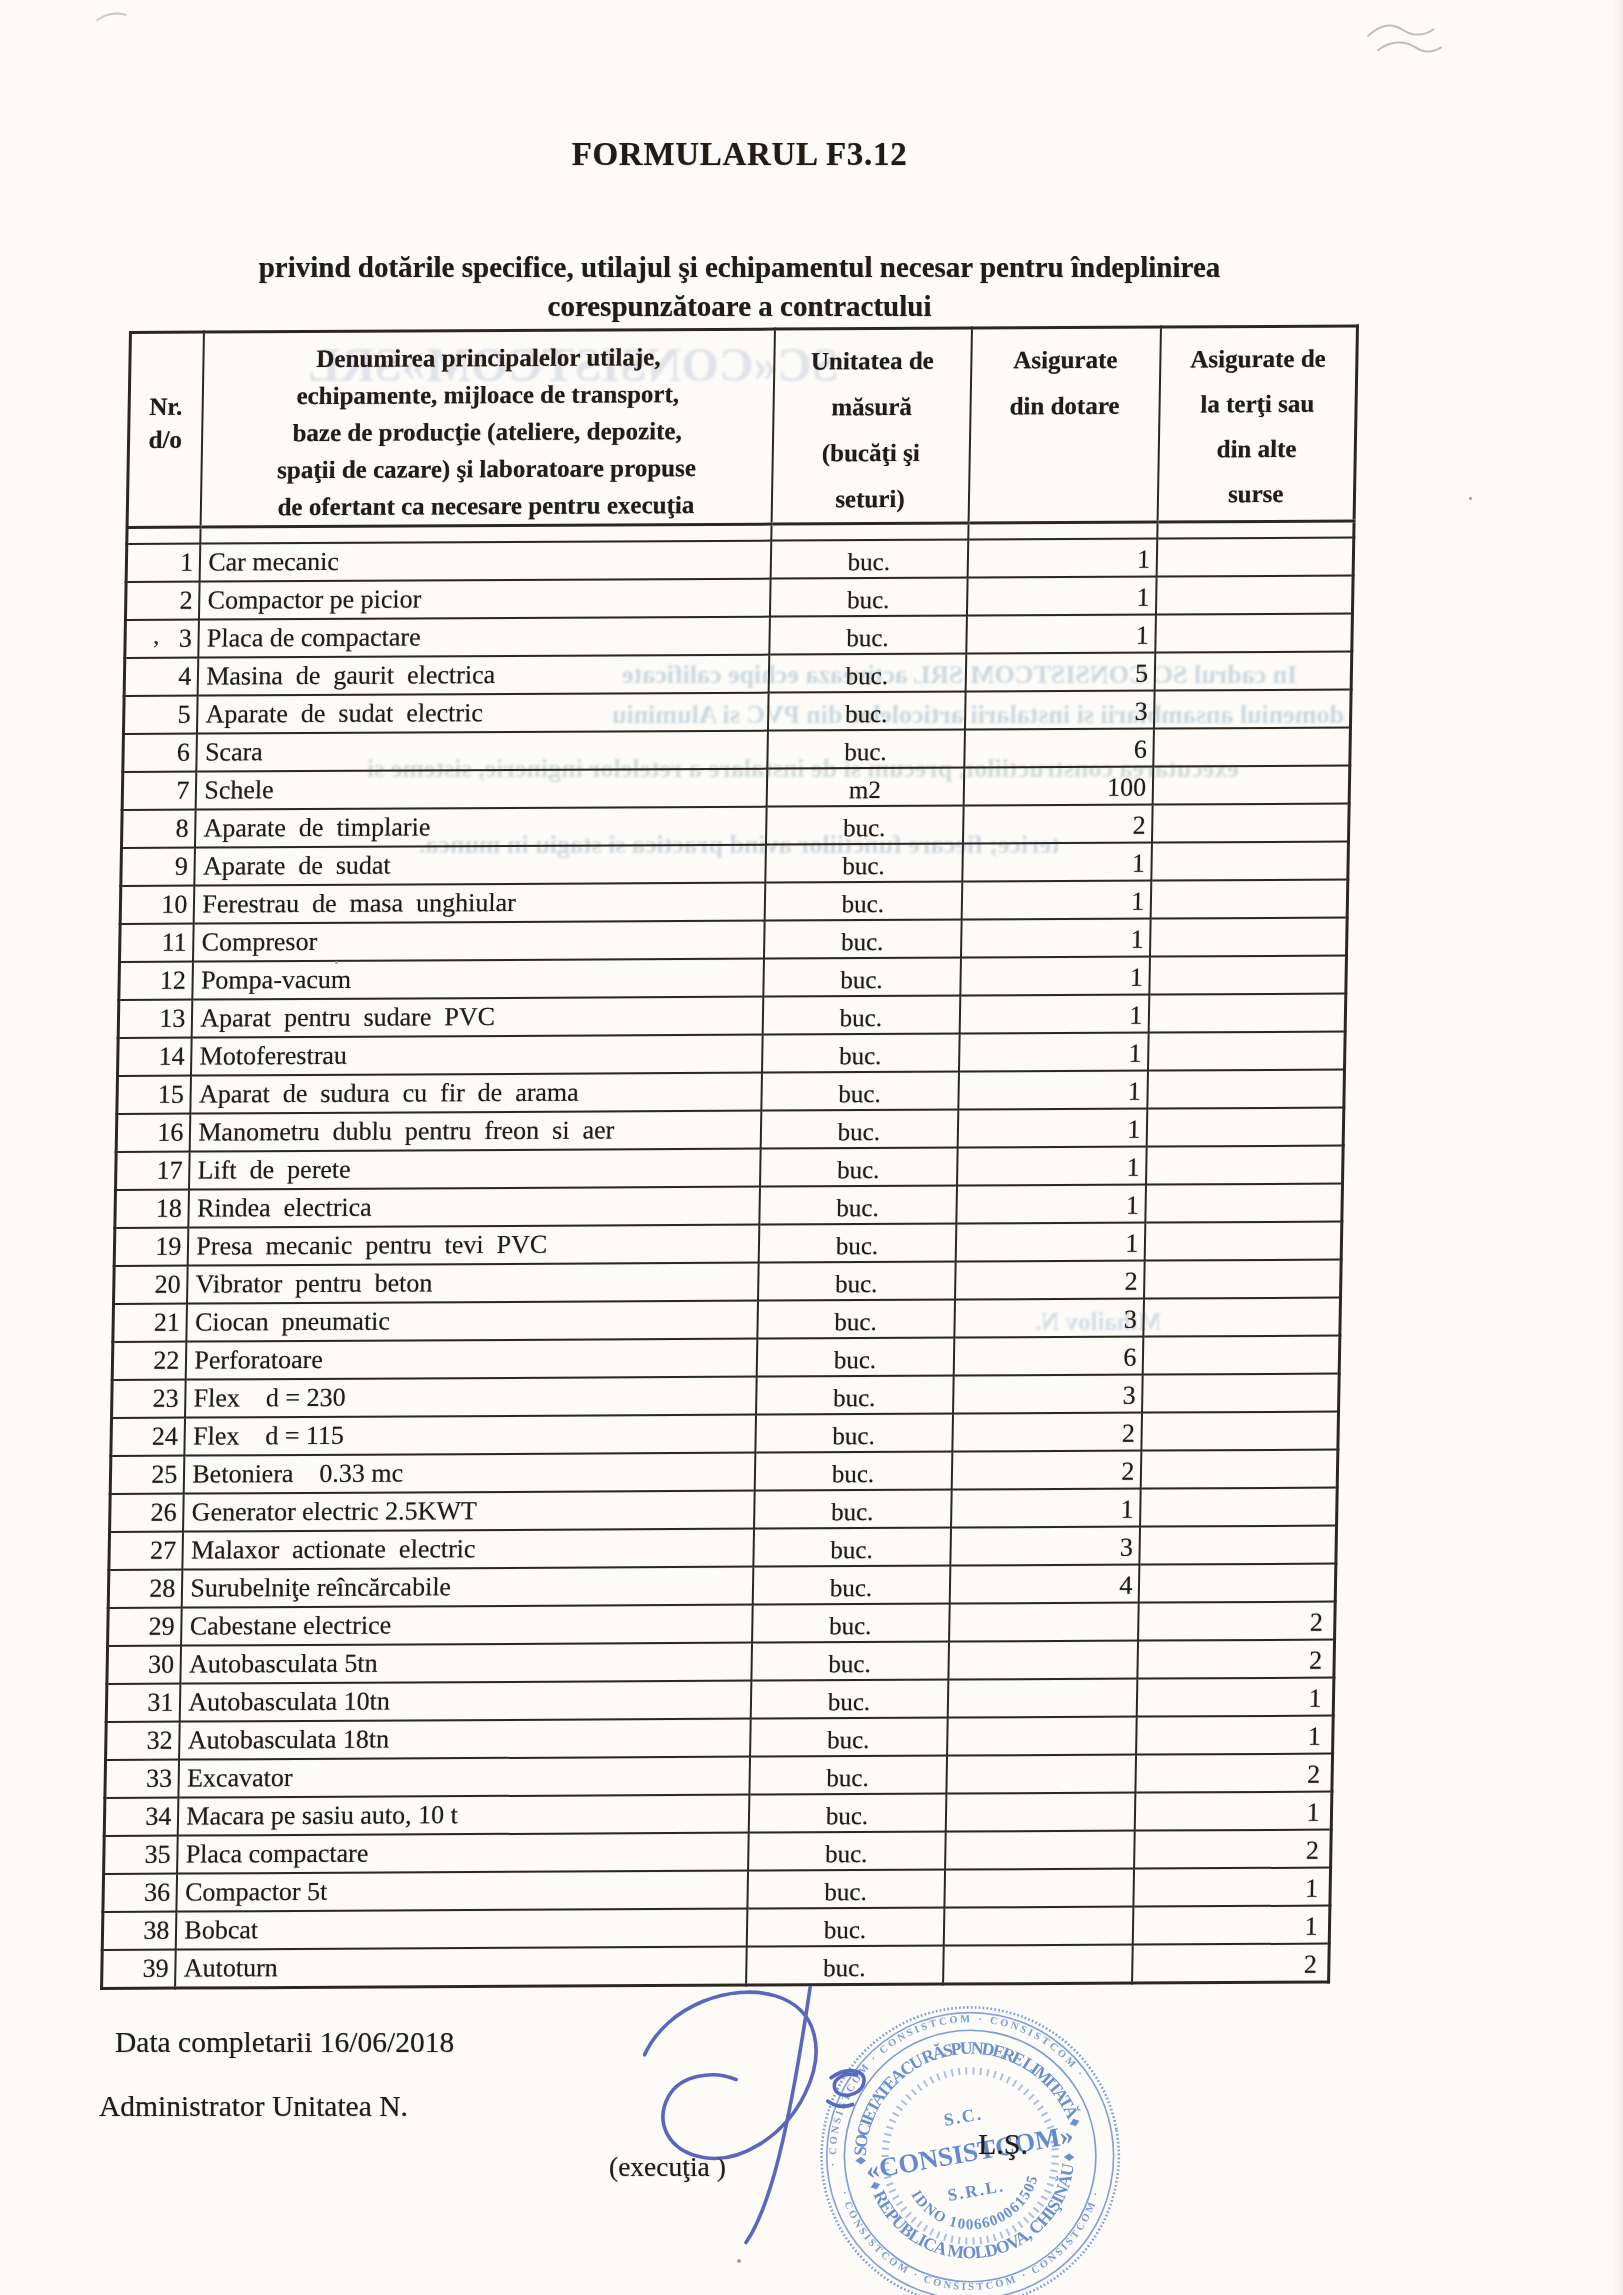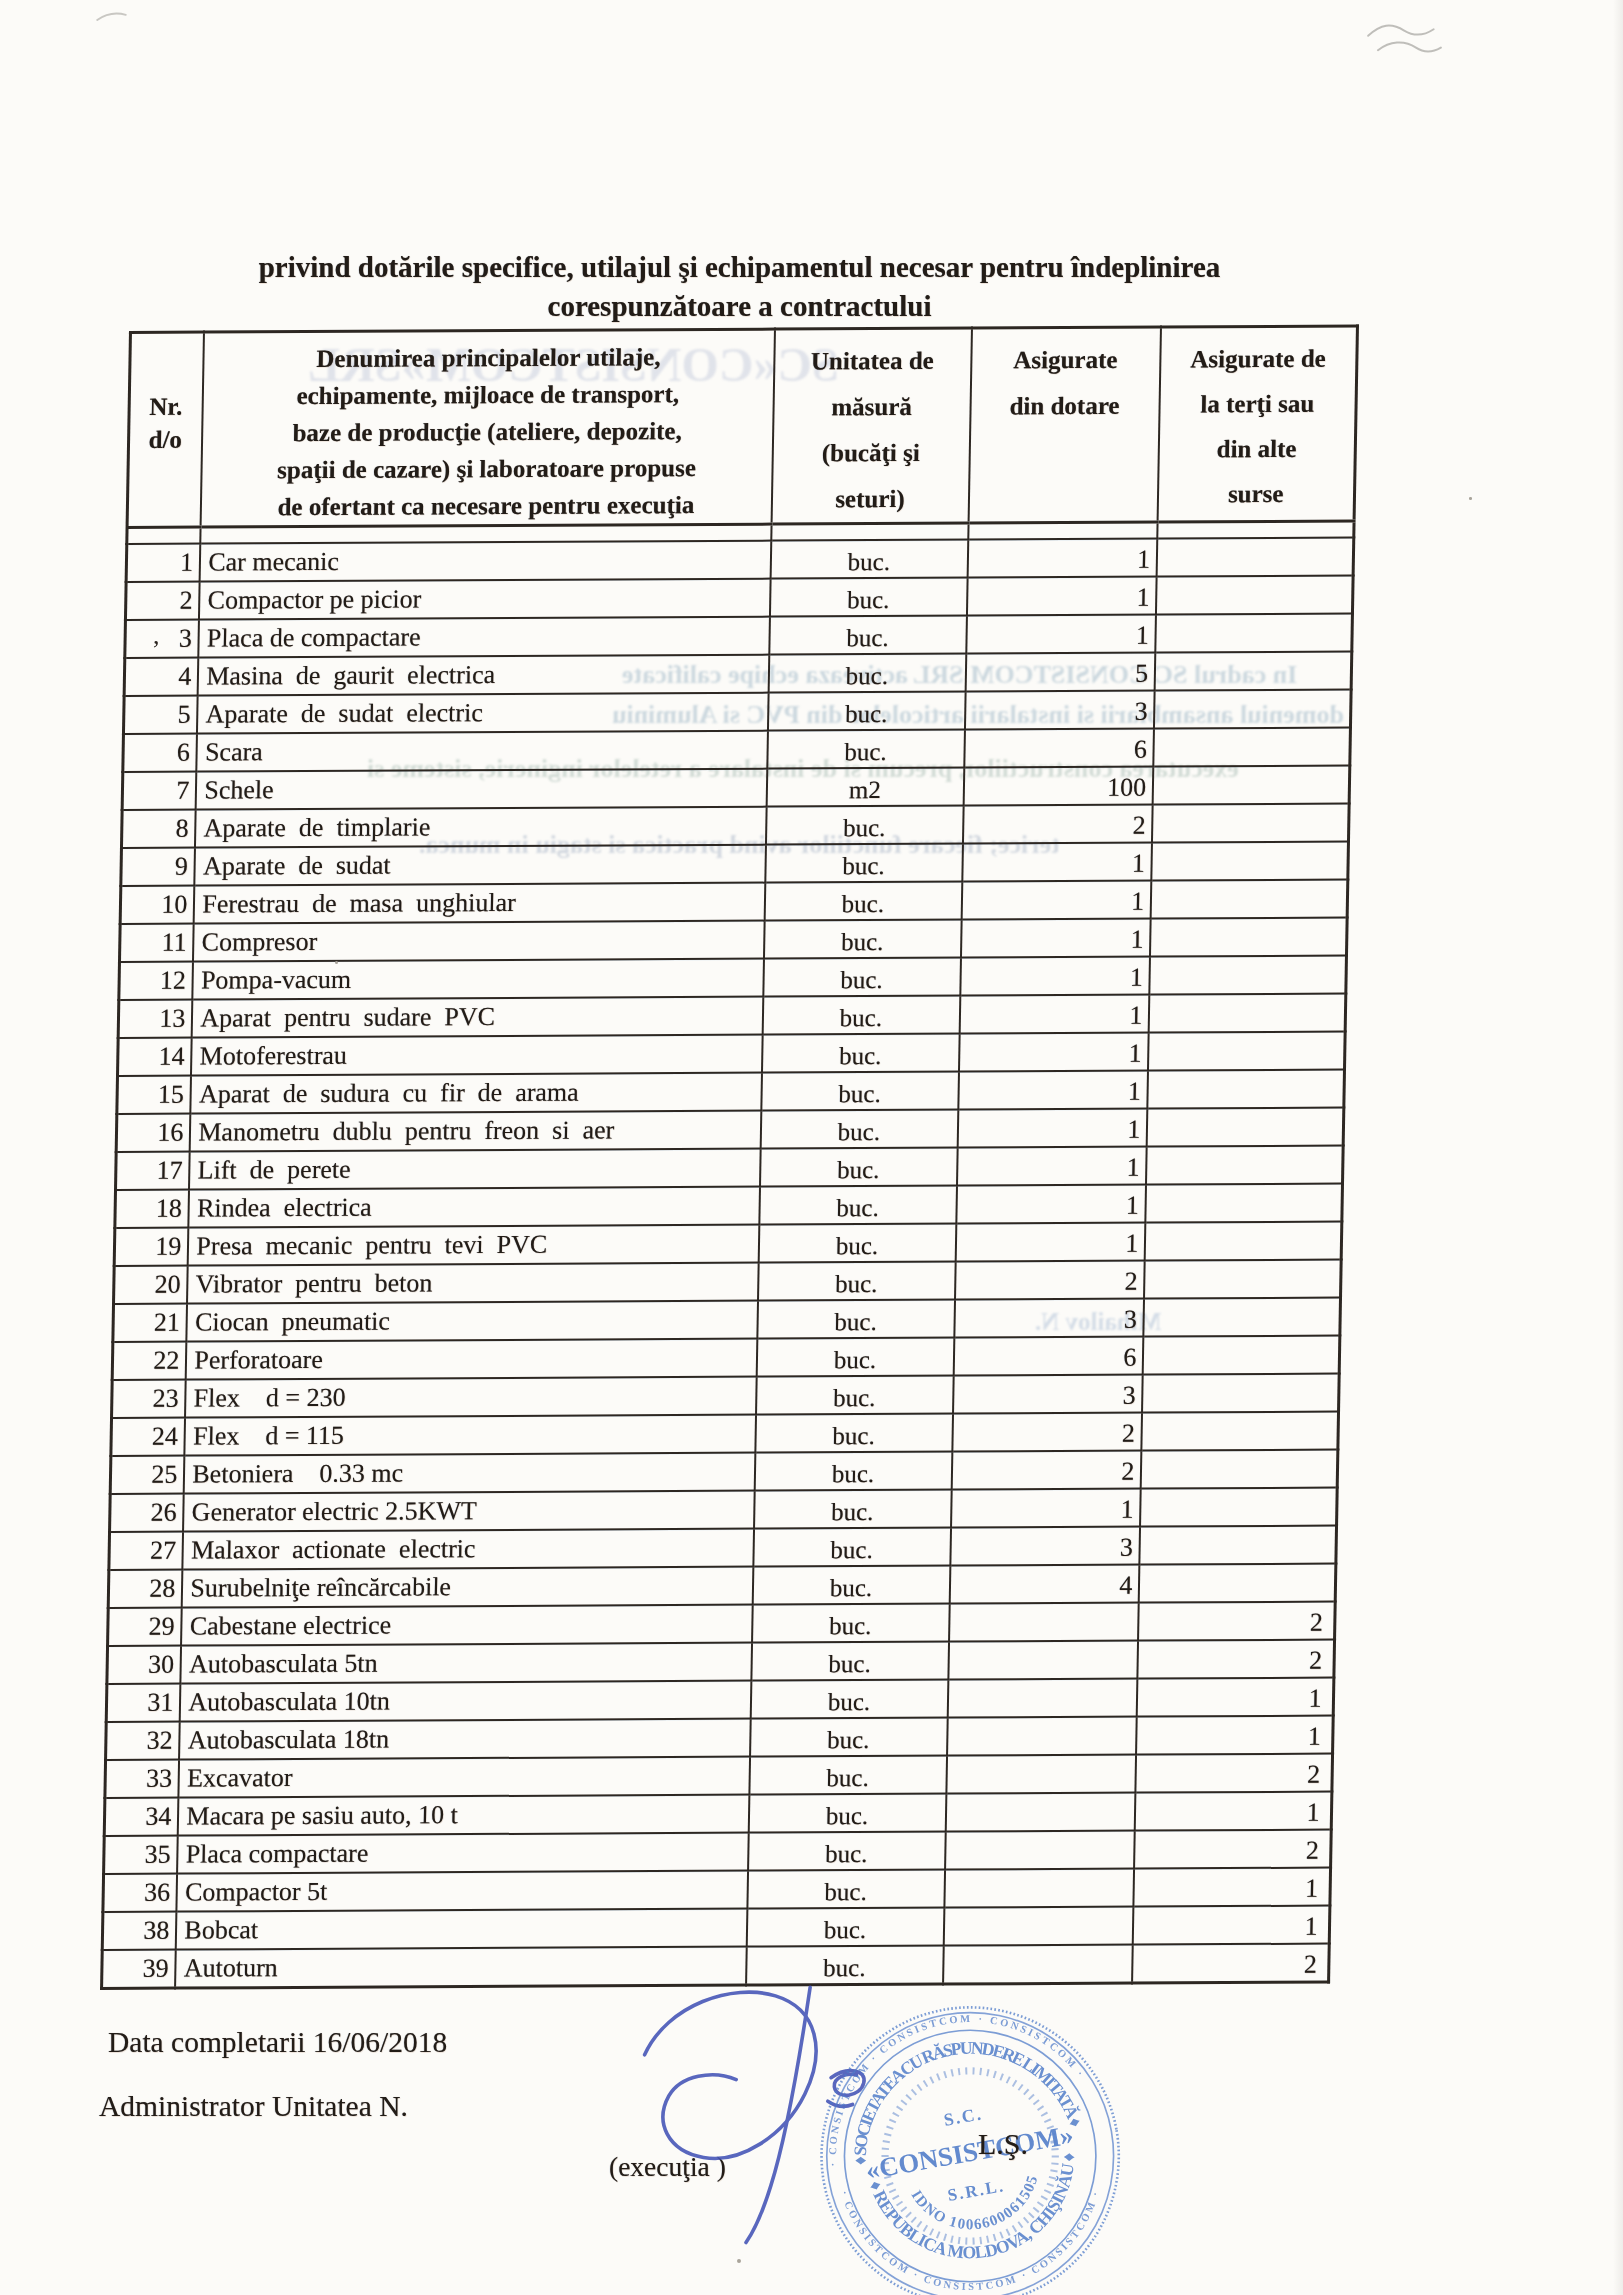--- a/index.html
+++ b/index.html
@@ -55,36 +55,37 @@
   tbody td{ border-top:2.6px solid #2d2722; border-bottom:2.6px solid #2d2722;
             font-size:26px; }
   td.nr{ text-align:right; padding-right:5.2px; vertical-align:middle; }
   td.name{ text-align:left; padding-left:7.9px; vertical-align:middle; white-space:pre; }
   td.unit{ text-align:center; vertical-align:bottom; padding-bottom:1.3px; font-size:25px;}
   td.own{ text-align:right; padding-right:5.2px; vertical-align:bottom; padding-bottom:1.3px;}
   td.third{ text-align:right; padding-right:10.5px; vertical-align:bottom; padding-bottom:1.3px;}
 
   
   .foot{ position:absolute; font-size:29.5px; white-space:nowrap; }
-  .date-line{ left:108px; top:2026px; }
+  .date-line{ left:115px; top:2026px; }
   .admin-line{ left:99px; top:2090px; }
   .sig-caption{ left:609px; top:2151px; font-size:27.5px; }
   .ls-label{ position:absolute; left:978px; top:2127px; font-size:30px; font-weight:normal; z-index:6; }
 
   .sig-svg{ position:absolute; left:589px; top:1973px; z-index:4; filter:blur(0.3px); }
   .stamp{ position:absolute; left:815px; top:2002px; z-index:5; opacity:.92; filter:blur(0.4px); }
 
   .scribble{ position:absolute; z-index:2; }
   .speck{ position:absolute; background:#a9a49b; border-radius:50%; }
 </style>
 </head>
 <body>
 
 <div class="page">
 
+  <div class="center-line form-code soft">FORMULARUL F3.12</div>
   <div class="center-line sub1 soft">privind dotările specifice, utilajul şi echipamentul necesar pentru îndeplinirea</div>
   <div class="center-line sub2 soft">corespunzătoare a contractului</div>
 
   <div class="ghost ghost-header">SC«CONSISTCOM»SRL</div>
   <div id="ghost-lines">
       <div class="ghost ghost-line" style="left: 622px; top: 660px; color: rgb(157, 182, 198);">In cadrul SC CONSISTCOM SRL activeaza echipe calificate</div>
       <div class="ghost ghost-line" style="left: 612px; top: 700px; color: rgb(157, 182, 198);">domeniul ansamblarii si instalarii articolelor din PVC si Aluminiu</div>
       <div class="ghost ghost-line" style="left: 367px; top: 754px; color: rgb(169, 189, 180);">executarea constructiilor, precum si de instalare a retelelor inginerie, sisteme si</div>
       <div class="ghost ghost-line" style="left: 419px; top: 830px; color: rgb(170, 182, 200);">terice; fiecare functiilor avind practica si stagiu in munca.</div>
     </div>

